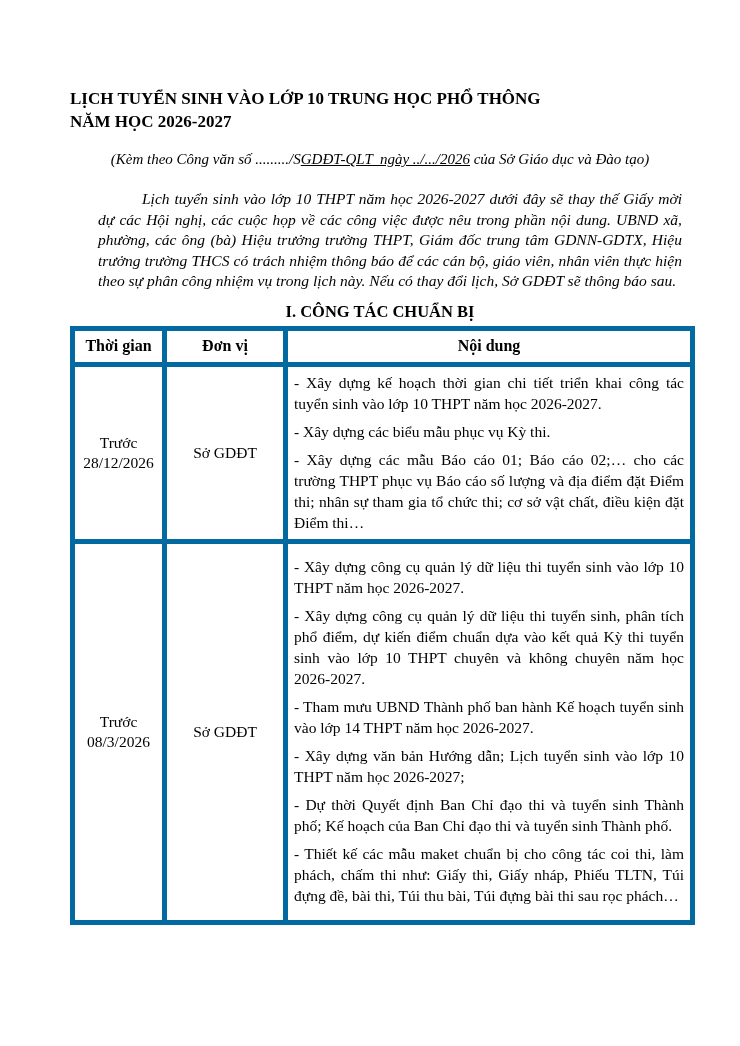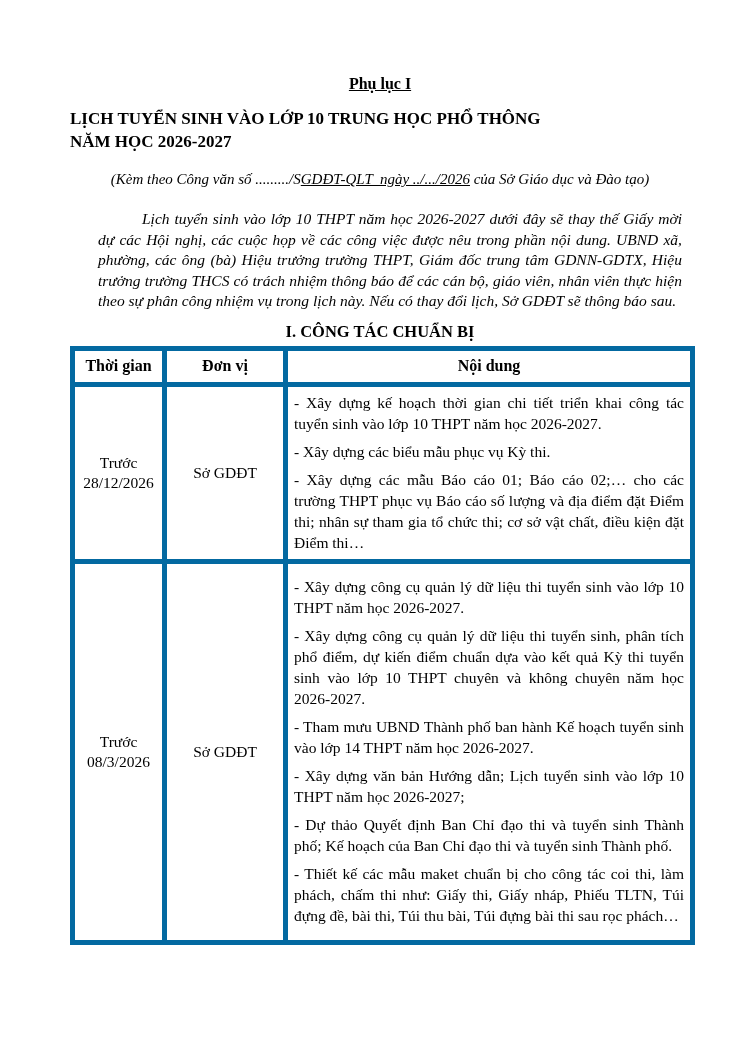--- a/index.html
+++ b/index.html
@@ -85,21 +85,20 @@
   }
   td.c-content p:first-child { margin-top: 1px; }
   tr.r1 { height: 163px; }
   tr.r2 { height: 381px; }
 </style>
 </head>
 <body>
 
 <div class="doc">
 
-  <div class="appendix">Phụ lục I</div>
 
   <div class="title">
     <div>LỊCH TUYỂN SINH VÀO LỚP 10 TRUNG HỌC PHỔ THÔNG</div>
     <div>NĂM HỌC 2026-2027</div>
   </div>
 
   <div class="subtitle"><span>(Kèm theo Công văn số ........./S</span><span class="u">GDĐT-QLT  ngày ../.../2026</span><span> của Sở Giáo dục và Đào tạo)</span></div>
 
   <p class="intro">Lịch tuyển sinh vào lớp 10 THPT năm học 2026-2027 dưới đây sẽ thay thế Giấy mời dự các Hội nghị, các cuộc họp về các công việc được nêu trong phần nội dung. UBND xã, phường, các ông (bà) Hiệu trưởng trường THPT, Giám đốc trung tâm GDNN-GDTX, Hiệu trưởng trường THCS có trách nhiệm thông báo để các cán bộ, giáo viên, nhân viên thực hiện theo sự phân công nhiệm vụ trong lịch này. Nếu có thay đổi lịch, Sở GDĐT sẽ thông báo sau.</p>
 
@@ -129,20 +128,20 @@
       </tr>
 
       <tr class="r2">
         <td class="c-time">Trước 08/3/2026</td>
         <td class="c-unit">Sở GDĐT</td>
         <td class="c-content">
           <p>- Xây dựng công cụ quản lý dữ liệu thi tuyển sinh vào lớp 10 THPT năm học 2026-2027.</p>
           <p>- Xây dựng công cụ quản lý dữ liệu thi tuyển sinh, phân tích phổ điểm, dự kiến điểm chuẩn dựa vào kết quả Kỳ thi tuyển sinh vào lớp 10 THPT chuyên và không chuyên năm học 2026-2027.</p>
           <p>- Tham mưu UBND Thành phố ban hành Kế hoạch tuyển sinh vào lớp 14 THPT năm học 2026-2027.</p>
           <p>- Xây dựng văn bản Hướng dẫn; Lịch tuyển sinh vào lớp 10 THPT năm học 2026-2027;</p>
-          <p>- Dự thảo Quyết định Ban Chỉ đạo thi và tuyển sinh Thành phố; Kế hoạch của Ban Chỉ đạo thi và tuyển sinh Thành phố.</p>
+          <p>- Dự thời Quyết định Ban Chỉ đạo thi và tuyển sinh Thành phố; Kế hoạch của Ban Chỉ đạo thi và tuyển sinh Thành phố.</p>
           <p>- Thiết kế các mẫu maket chuẩn bị cho công tác coi thi, làm phách, chấm thi như: Giấy thi, Giấy nháp, Phiếu TLTN, Túi đựng đề, bài thi, Túi thu bài, Túi đựng bài thi sau rọc phách…</p>
         </td>
       </tr>
     </tbody>
   </table>
 
 </div>
 
 </body></html>

